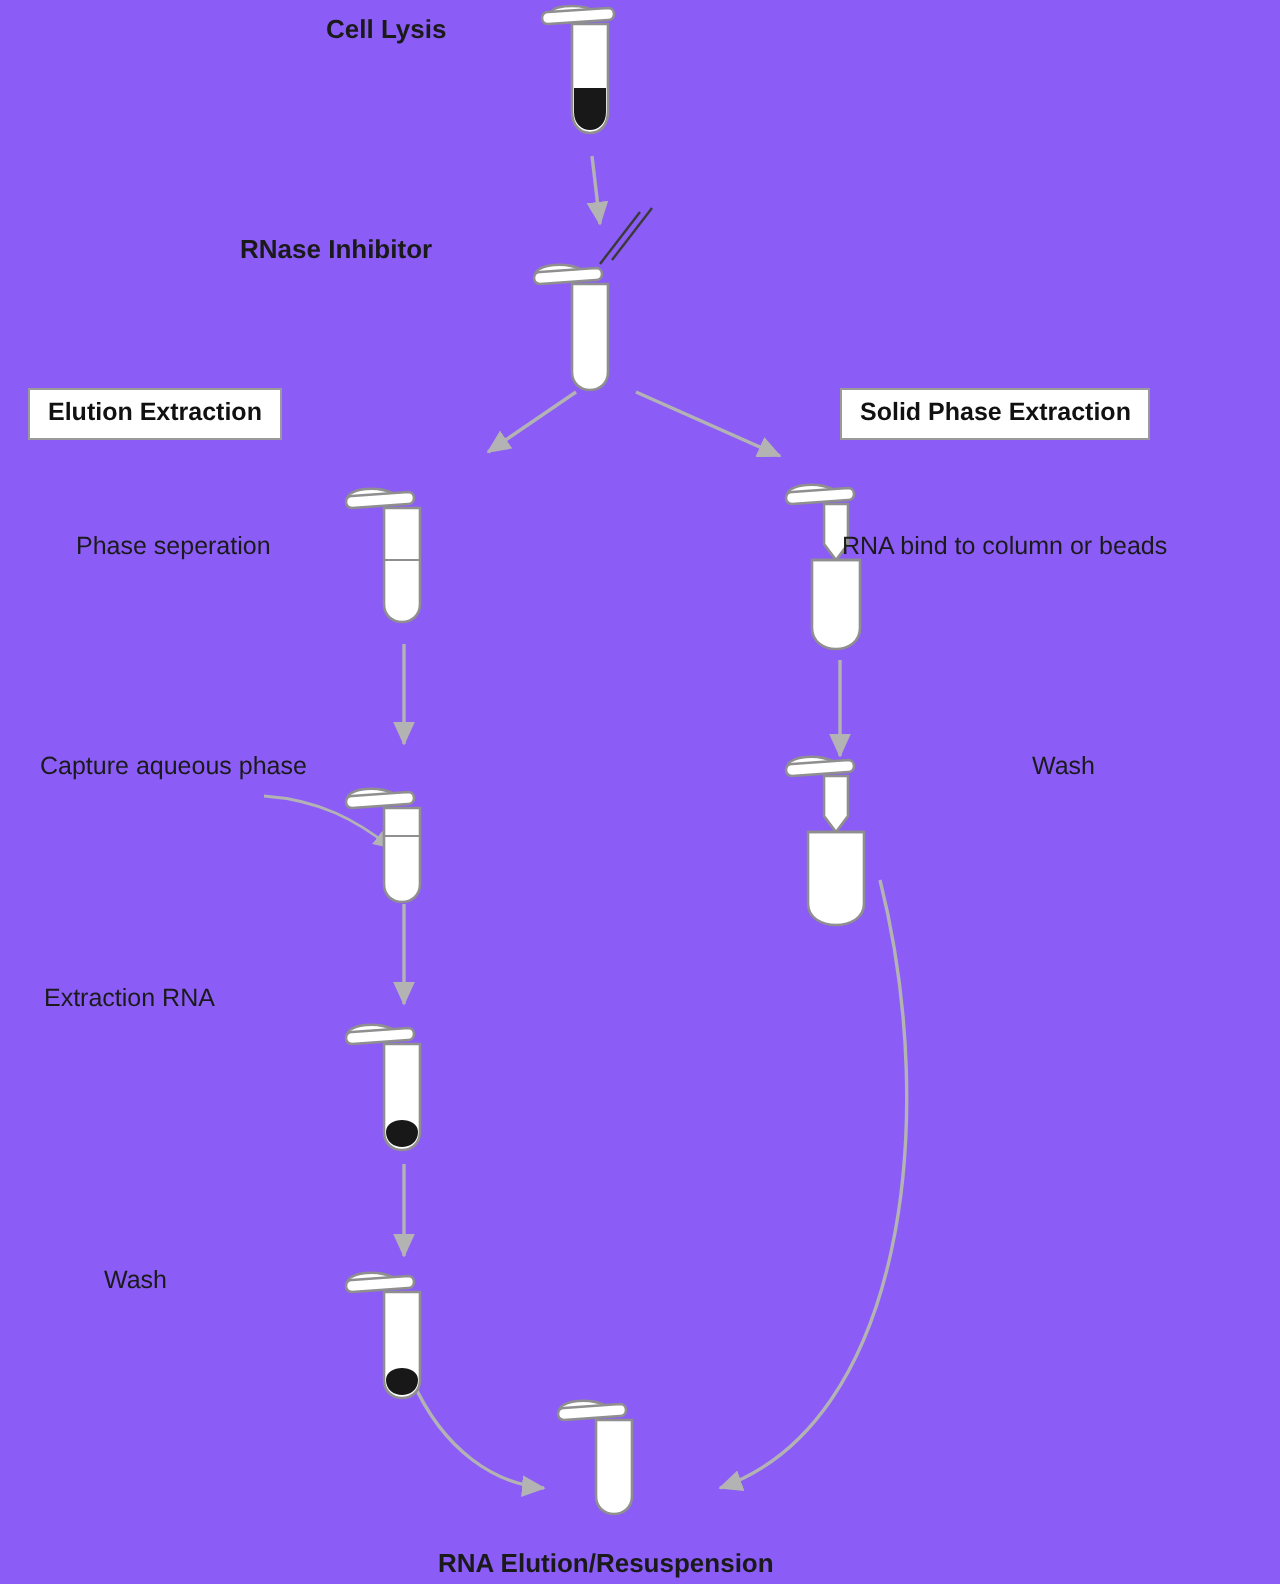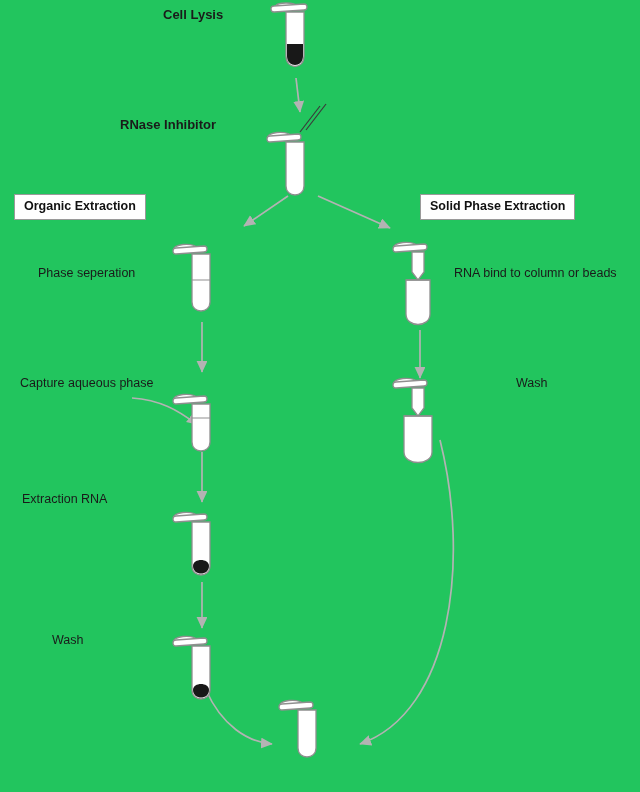--- a/index.html
+++ b/index.html
@@ -4,21 +4,21 @@
 <style>
   html, body {
     margin: 0;
     padding: 0;
     background: #ffffff;
   }
   #canvas {
     position: relative;
     width: 640px;
     height: 792px;
-    background: #22c55e;
+    background: #8b5cf6;
     font-family: "Liberation Sans", sans-serif;
     color: #111111;
     overflow: hidden;
   }
   .lbl {
     position: absolute;
     font-size: 12.5px;
     color: #1a1a1a;
     white-space: nowrap;
     line-height: 1.2;
@@ -164,30 +164,31 @@
       <path d="M8,12 C6,6 26,4 32,10" stroke="#8f8f8f" stroke-width="1.3" fill="#fff"></path>
       <path d="M10,10 L38,8 C42,8 42,14 38,14 L10,16 C6,16 6,10 10,10 z" stroke="#8f8f8f" stroke-width="1.3" fill="#fff"></path>
       <path d="M26,16 L26,54 C26,66 44,66 44,54 L44,16 z" stroke="#8f8f8f" stroke-width="1.3" fill="#ffffff"></path>
     </svg>
   </div>
 
   <div class="lbl bold" style="left:163px; top:7px;">Cell Lysis</div>
 
   <div class="lbl bold" style="left:120px; top:117px;">RNase Inhibitor</div>
 
-  <div class="boxed" style="left:14px; top:194px;">Organic Extraction</div>
+  <div class="boxed" style="left:14px; top:194px;">Elution Extraction</div>
 
   <div class="boxed" style="left:420px; top:194px;">Solid Phase Extraction</div>
 
   <div class="lbl" style="left:22px; top:266px;margin-left:16px;">Phase seperation</div>
 
-  <div class="lbl" style="left:454px; top:266px;text-align:center;">RNA bind to column or beads</div>
+  <div class="lbl" style="left:421px; top:266px;text-align:center;">RNA bind to column or beads</div>
 
   <div class="lbl" style="left:20px; top:376px;">Capture aqueous phase</div>
 
   <div class="lbl" style="left:516px; top:376px;">Wash</div>
 
   <div class="lbl" style="left:22px; top:492px;">Extraction RNA</div>
 
   <div class="lbl" style="left:52px; top:633px;">Wash</div>
 
+  <div class="lbl bold" style="left:219px; top:774px;">RNA Elution/Resuspension</div>
 
 </div>
 
 </body></html>

